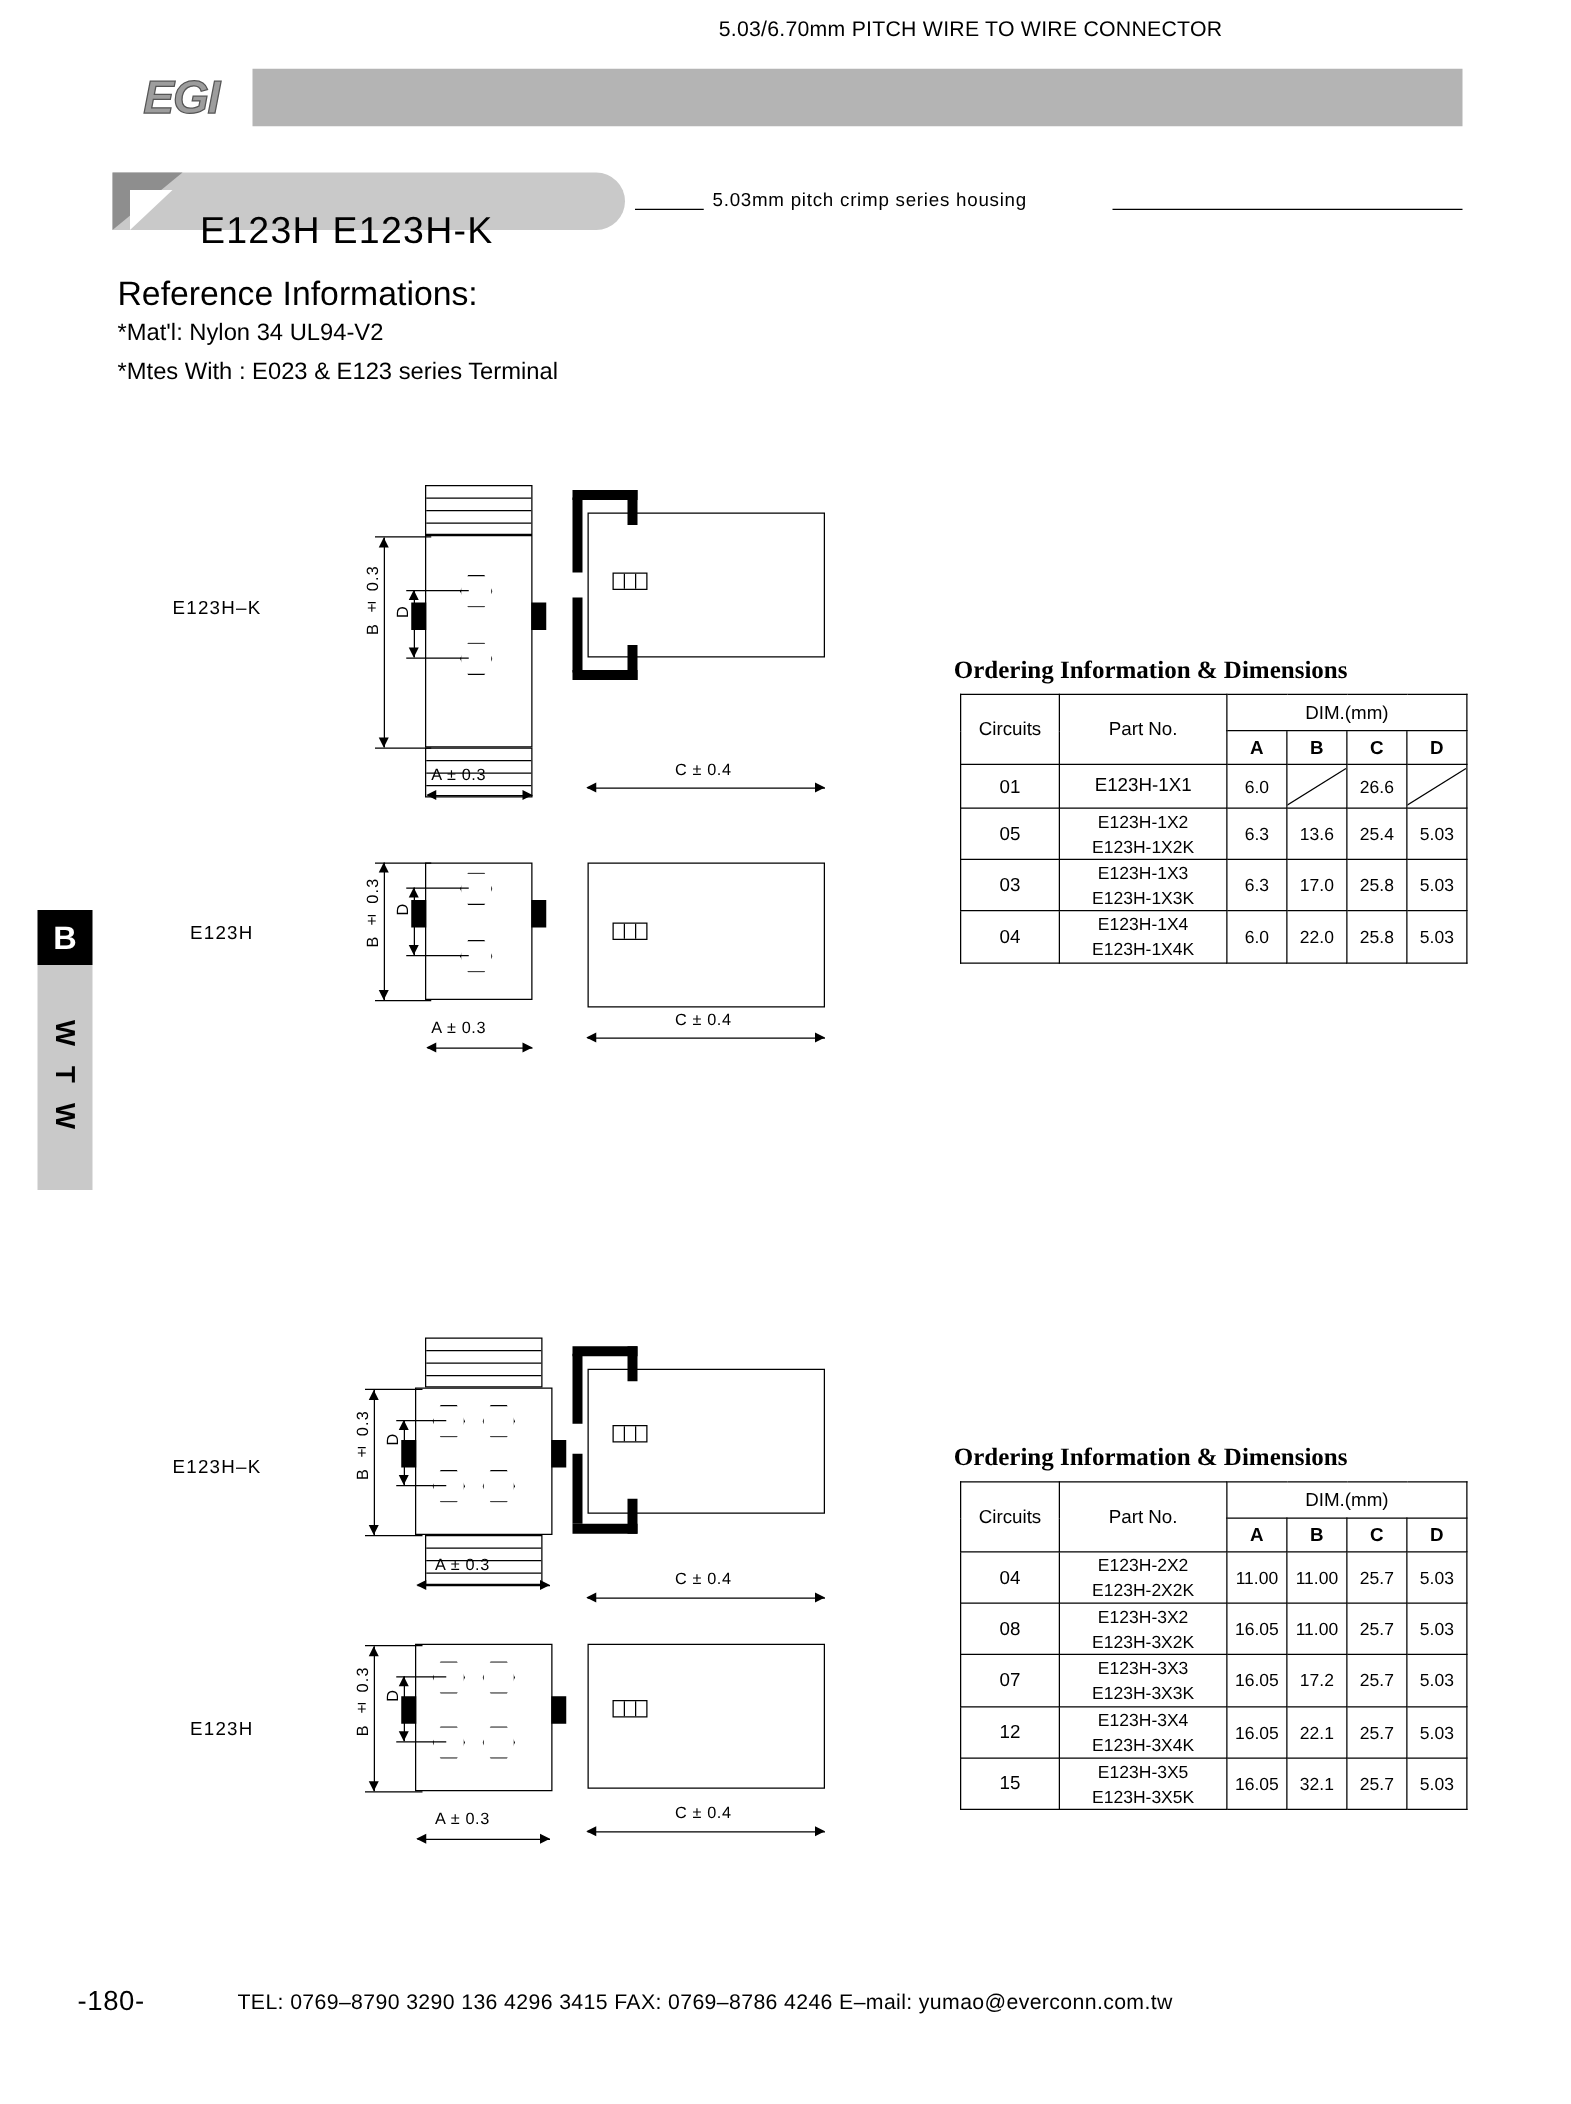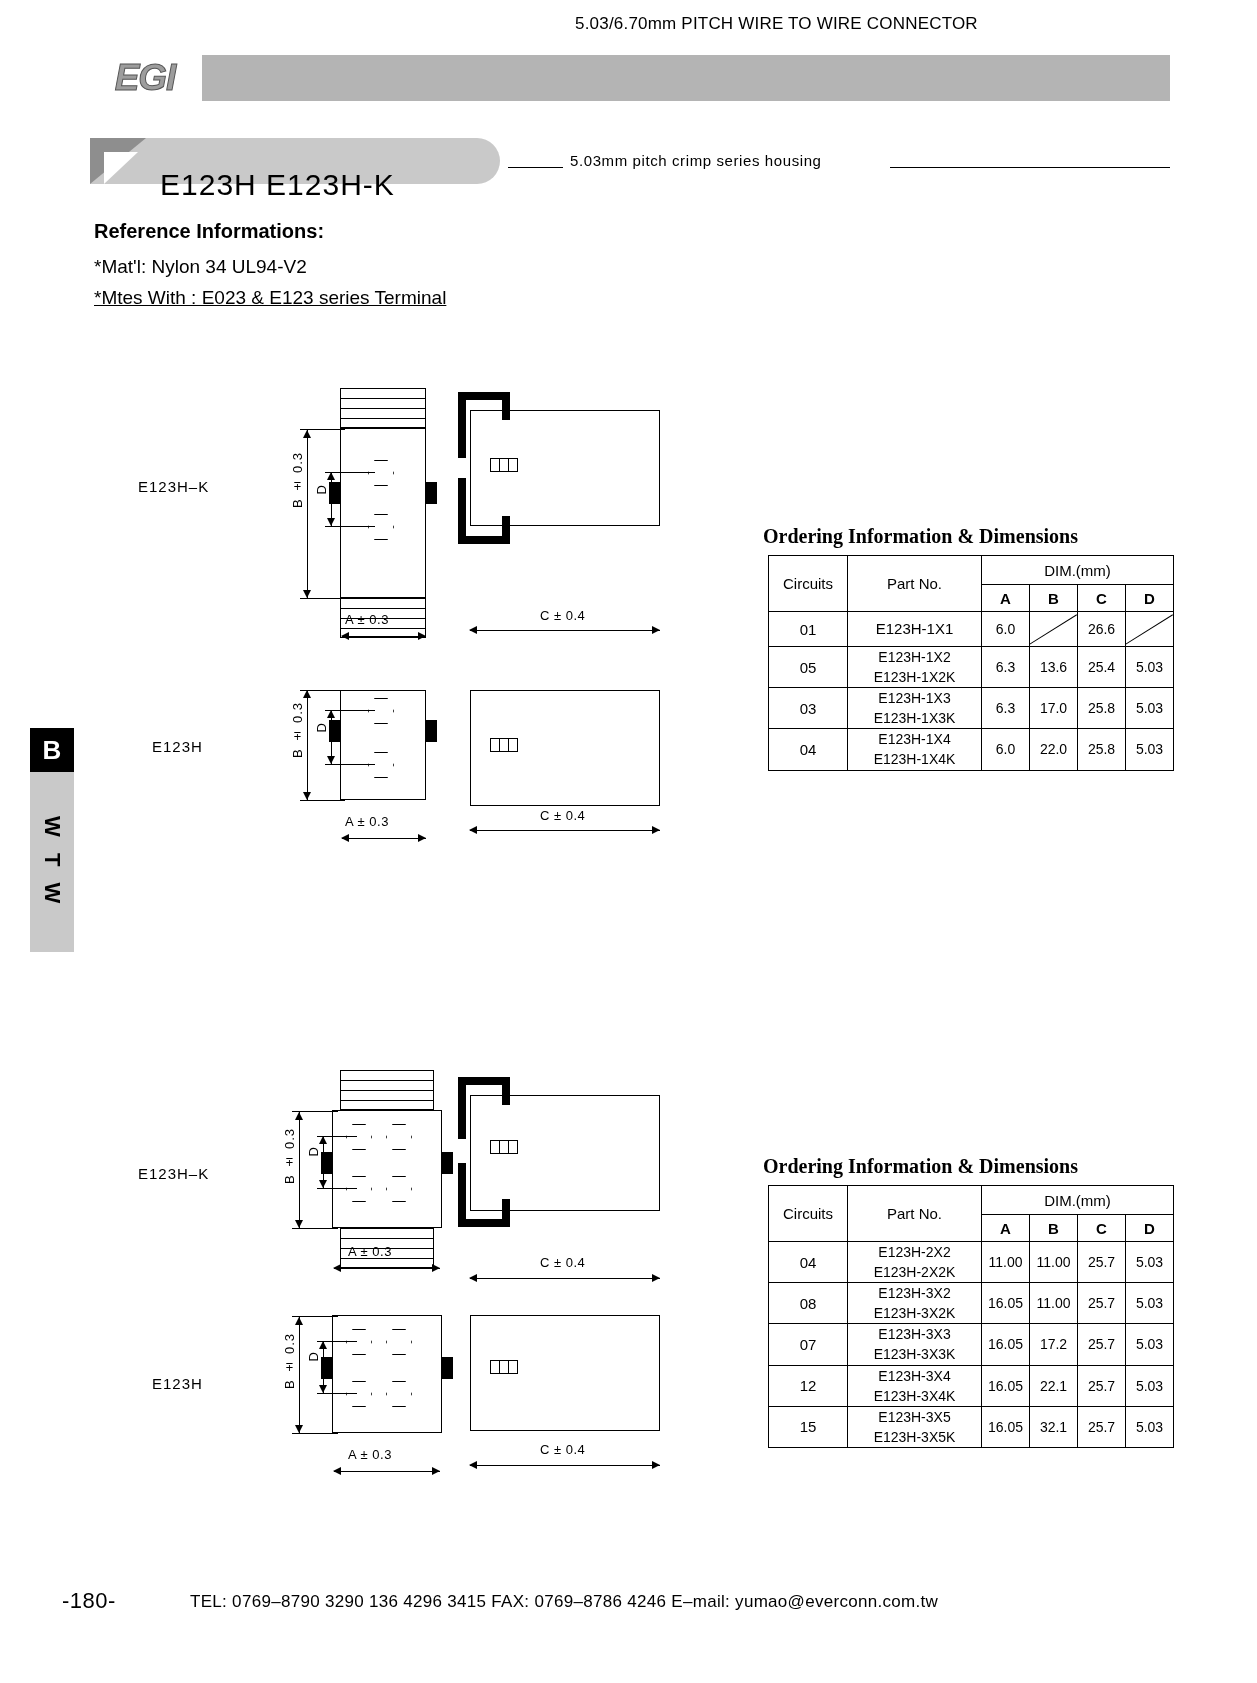--- a/index.html
+++ b/index.html
@@ -130,35 +130,34 @@
     width: 280px;
     height: 1px;
     background: #000;
   }
 
   
   .ref-head {
     position: absolute;
     left: 94px;
     top: 220px;
-    font-size: 20px;
-    font-weight: bold;
+    font-size: 27px;
+    font-weight: normal;
   }
   .ref-l1 {
     position: absolute;
     left: 94px;
     top: 256px;
     font-size: 19px;
   }
   .ref-l2 {
     position: absolute;
     left: 94px;
     top: 287px;
     font-size: 19px;
-    text-decoration: underline;
   }
 
   
   .tab-b {
     position: absolute;
     left: 30px;
     top: 728px;
     width: 44px;
     height: 44px;
     background: #000;

